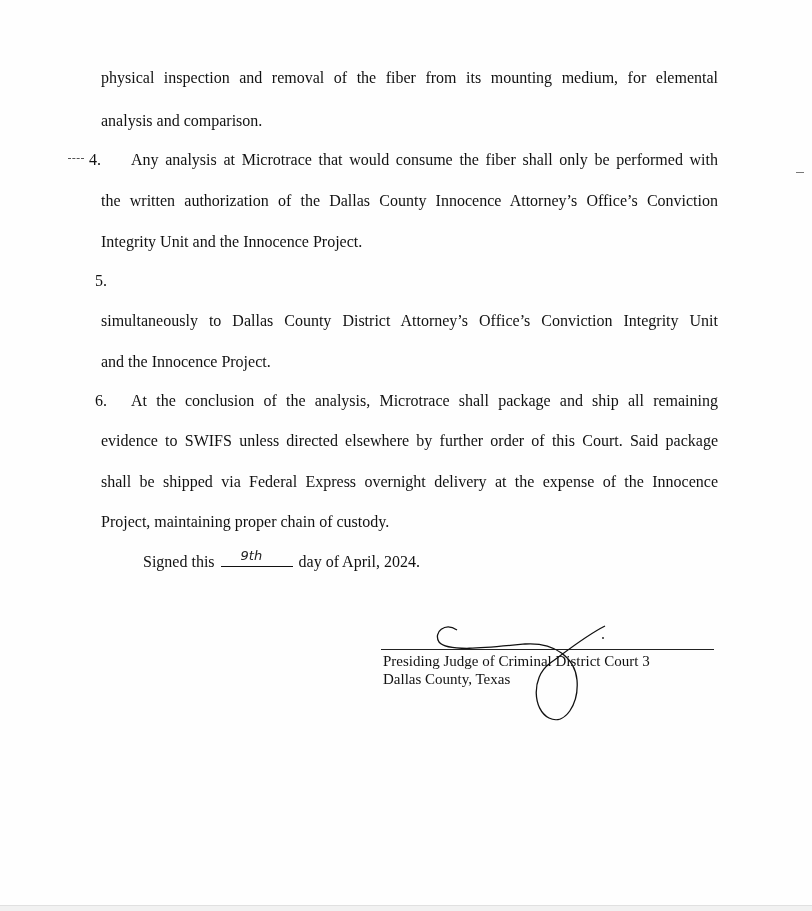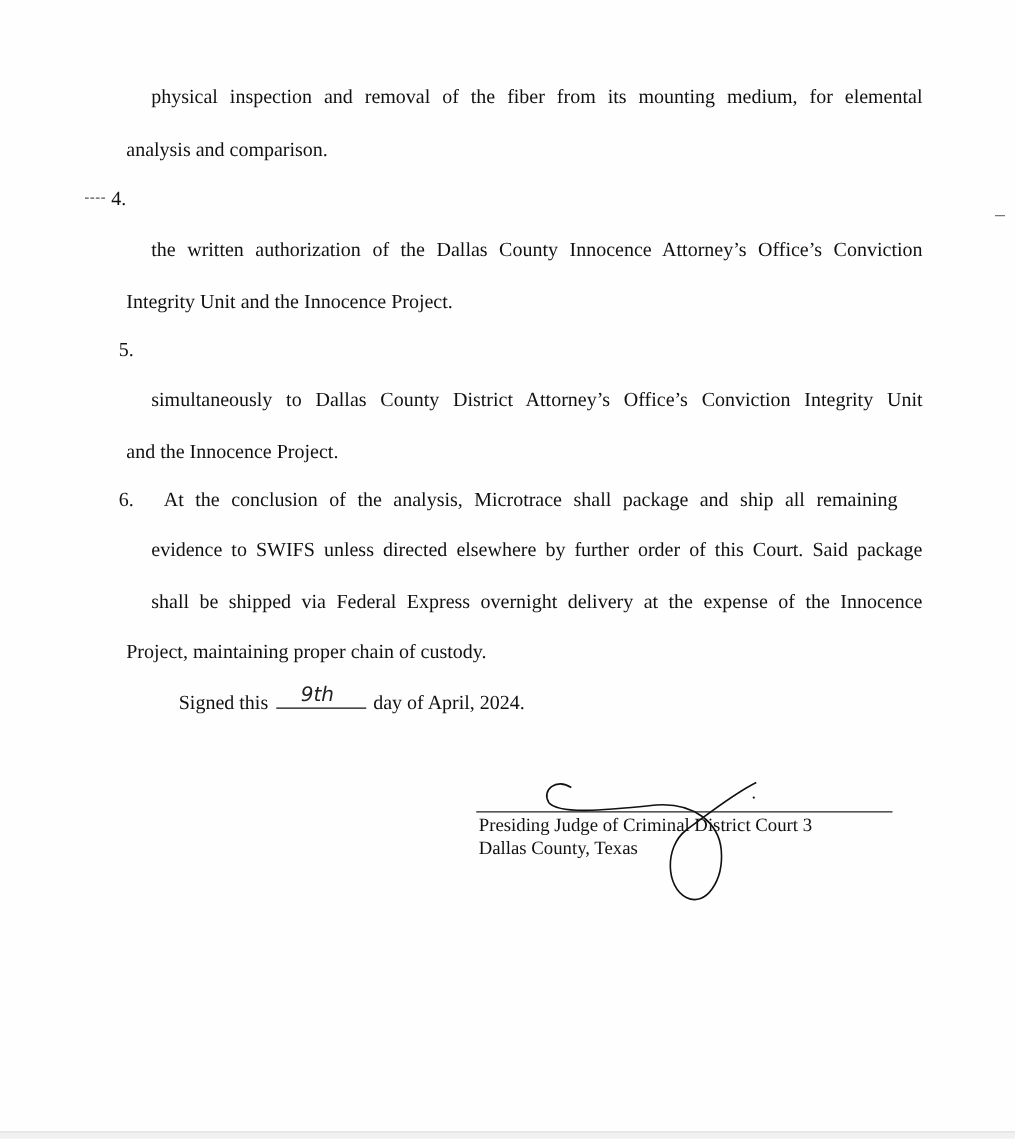--- a/index.html
+++ b/index.html
@@ -4,41 +4,42 @@
 <style>
   html, body { margin: 0; padding: 0; }
   body {
     width: 812px; height: 911px; background: #fefefe; position: relative; overflow: hidden;
     font-family: "Liberation Serif", serif; color: #111;
   }
   .page { position: absolute; left: 0; top: 0; width: 812px; height: 906px; background: #fefefe; }
   .line {
     position: absolute; left: 101px; font-size: 16px; line-height: 20px; white-space: nowrap;
   }
-  .justify { width: 617px; text-align: justify; text-align-last: justify; margin-left: 20px; }
+  .justify { width: 617px; text-align: justify; text-align-last: justify; }
   .num { position: absolute; font-size: 16px; line-height: 20px; }
   .dash { position: absolute; left: 68px; top: 158px; width: 16px; height: 1px; border-top: 1px dashed #555; }
   .margin-mark { position: absolute; left: 796px; top: 172px; width: 8px; height: 1px; background: #777; }
   .signed { position: absolute; left: 143px; top: 552px; font-size: 16px; line-height: 20px; white-space: nowrap; }
   .blank { display: inline-block; width: 72px; border-bottom: 1px solid #111; position: relative; height: 14px; vertical-align: baseline; margin: 0 2px; }
-  .handwritten-day { position: absolute; left: 20px; top: -6px; font-family: "DejaVu Sans", sans-serif; font-size: 16px; font-style: italic; color: #222; }
+  .handwritten-day { position: absolute; left: 20px; top: -6px; font-family: "DejaVu Sans", sans-serif; font-size: 13px; font-style: italic; color: #222; }
   .sig-line { position: absolute; left: 381px; top: 649px; width: 333px; height: 1px; background: #222; }
   .sig-block { position: absolute; left: 383px; top: 652px; font-size: 15px; line-height: 18px; }
   .signature { position: absolute; left: 425px; top: 618px; width: 190px; height: 110px; }
   .bottom-bar { position: absolute; left: 0; top: 905px; width: 812px; height: 6px; background: #f1f1f1; border-top: 1px solid #e0e0e0; }
 </style>
 </head>
 <body>
 
 <div class="page">
   <div class="line justify" style="top:68px">physical inspection and removal of the fiber from its mounting medium, for elemental</div>
   <div class="line" style="top:111px">analysis and comparison.</div>
 
   <div class="dash"></div>
   <div class="num" style="left:89px; top:150px">4.</div>
+  <div class="line" style="left:131px; top:150px; width:587px; text-align:justify; text-align-last:justify;">Any analysis at Microtrace that would consume the fiber shall only be performed with</div>
   <div class="margin-mark"></div>
   <div class="line justify" style="top:191px">the written authorization of the Dallas County Innocence Attorney’s Office’s Conviction</div>
   <div class="line" style="top:232px">Integrity Unit and the Innocence Project.</div>
 
   <div class="num" style="left:95px; top:271px">5.</div>
   <div class="line justify" style="top:311px">simultaneously to Dallas County District Attorney’s Office’s Conviction Integrity Unit</div>
   <div class="line" style="top:352px">and the Innocence Project.</div>
 
   <div class="num" style="left:95px; top:391px">6.</div>
   <div class="line justify" style="top:431px">evidence to SWIFS unless directed elsewhere by further order of this Court.  Said package</div>

